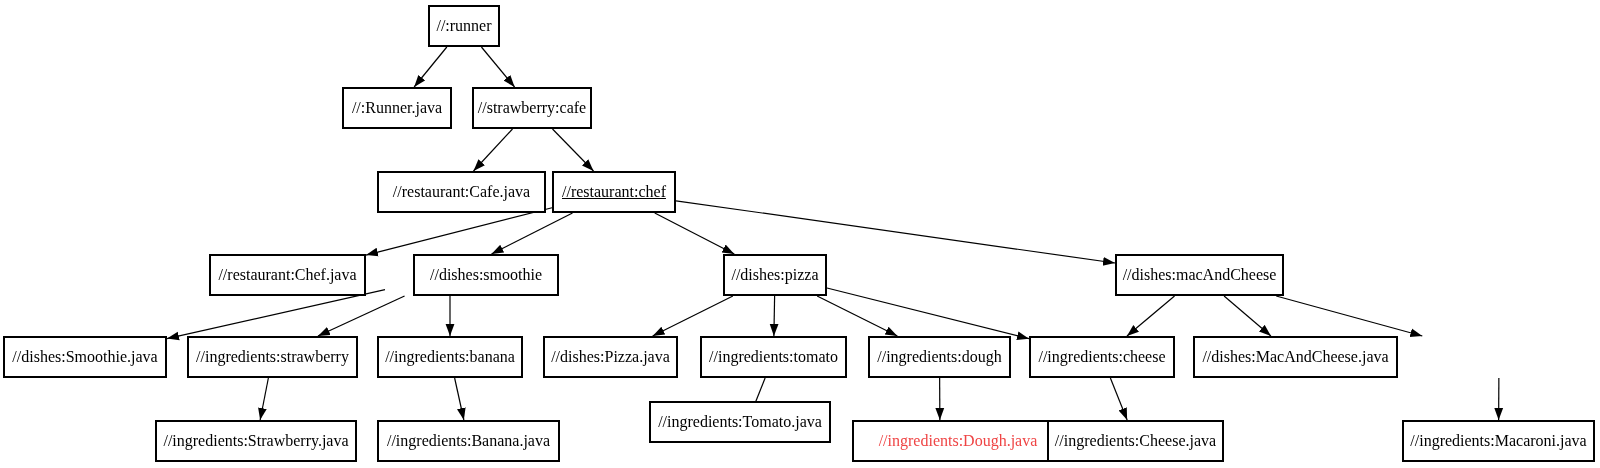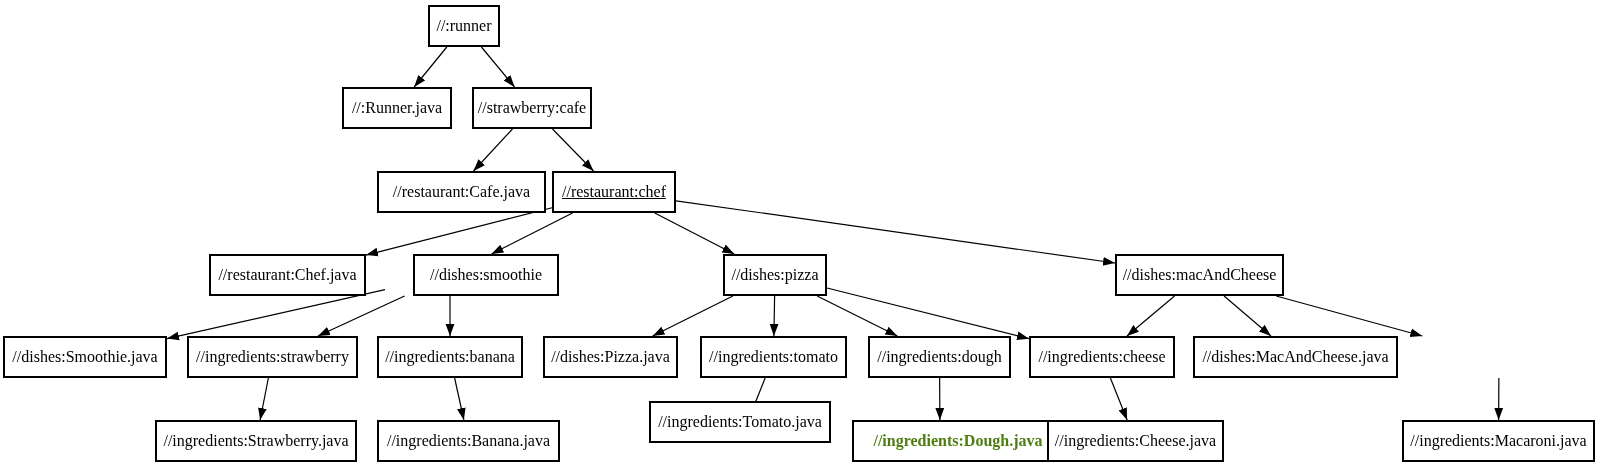--- a/index.html
+++ b/index.html
@@ -87,16 +87,16 @@
     <div class="node" style="left: 187px; top: 336px; width: 171px; border-color: rgb(0, 0, 0); background: rgb(255, 255, 255); color: rgb(0, 0, 0);">//ingredients:strawberry</div>
     <div class="node" style="left: 377px; top: 336px; width: 146px; border-color: rgb(0, 0, 0); background: rgb(255, 255, 255); color: rgb(0, 0, 0);">//ingredients:banana</div>
     <div class="node" style="left: 543px; top: 336px; width: 135px; border-color: rgb(0, 0, 0); background: rgb(255, 255, 255); color: rgb(0, 0, 0);">//dishes:Pizza.java</div>
     <div class="node" style="left: 700px; top: 336px; width: 147px; border-color: rgb(0, 0, 0); background: rgb(255, 255, 255); color: rgb(0, 0, 0);">//ingredients:tomato</div>
     <div class="node" style="left: 868px; top: 336px; width: 143px; border-color: rgb(0, 0, 0); background: rgb(255, 255, 255); color: rgb(0, 0, 0);">//ingredients:dough</div>
     <div class="node" style="left: 1029px; top: 336px; width: 146px; border-color: rgb(0, 0, 0); background: rgb(255, 255, 255); color: rgb(0, 0, 0);">//ingredients:cheese</div>
     <div class="node" style="left: 1193px; top: 336px; width: 205px; border-color: rgb(0, 0, 0); background: rgb(255, 255, 255); color: rgb(0, 0, 0);">//dishes:MacAndCheese.java</div>
     <div class="node" style="left: 155px; top: 420px; width: 202px; border-color: rgb(0, 0, 0); background: rgb(255, 255, 255); color: rgb(0, 0, 0);">//ingredients:Strawberry.java</div>
     <div class="node" style="left: 377px; top: 420px; width: 183px; border-color: rgb(0, 0, 0); background: rgb(255, 255, 255); color: rgb(0, 0, 0);">//ingredients:Banana.java</div>
     <div class="node" style="left: 649px; top: 401px; width: 182px; border-color: rgb(0, 0, 0); background: rgb(255, 255, 255); color: rgb(0, 0, 0);">//ingredients:Tomato.java</div>
-    <div class="node" style="left: 852px; top: 420px; width: 212px; border-color: rgb(0, 0, 0); background: rgb(255, 255, 255); color: #4d7c0f; font-weight: bold;">//ingredients:Dough.java</div>
+    <div class="node" style="left: 852px; top: 420px; width: 212px; border-color: rgb(0, 0, 0); background: rgb(255, 255, 255); color: #ef4444;">//ingredients:Dough.java</div>
     <div class="node" style="left: 1047px; top: 420px; width: 177px; border-color: rgb(0, 0, 0); background: rgb(255, 255, 255); color: rgb(0, 0, 0);">//ingredients:Cheese.java</div>
     <div class="node" style="left: 1402px; top: 420px; width: 193px; border-color: rgb(0, 0, 0); background: rgb(255, 255, 255); color: rgb(0, 0, 0);">//ingredients:Macaroni.java</div>
   </div>
 
 </body></html>

